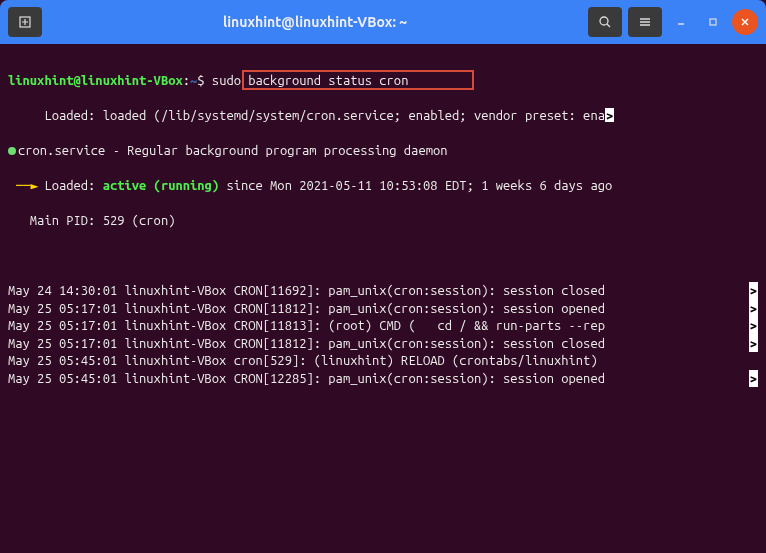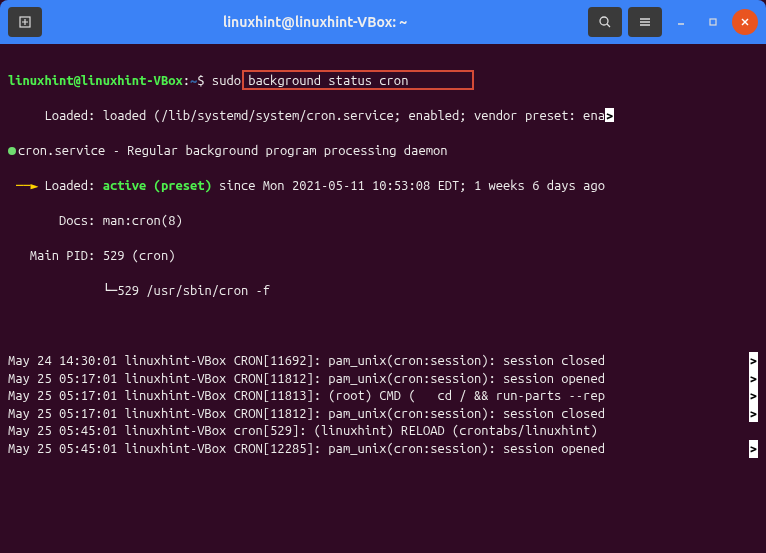--- a/index.html
+++ b/index.html
@@ -128,20 +128,18 @@
           <line x1="8" y1="2" x2="2" y2="8" stroke="#fff" stroke-width="1.4"></line>
         </svg>
     </div>
   </div>
 </div>
 
 <div class="terminal">
 <div class="prompt-line"><span class="brightgreen">linuxhint@linuxhint-VBox</span><span class="white">:</span><span style="color:#3465a4;font-weight:bold">~</span><span class="white">$</span><span class="white"> </span><span class="white">sudo background status cron</span><span class="cmd-box" style="left:234px;width:232px"></span></div>
 <div><span class="white">     Loaded: </span><span class="white">loaded (/lib/systemd/system/cron.service; enabled; vendor preset: ena</span><span class="cont">&gt;</span></div>
 <div><span class="dot-green"></span><span class="white">cron.service - Regular background program processing daemon</span></div>
-<div style="position:relative"><span class="arrow">──►</span><span class="white">     Loaded: </span><span class="brightgreen">active (preset)</span><span class="white"> since Mon 2021-05-11 10:53:08 EDT; 1 weeks 6 days ago</span></div>
-<div class="white">       Docs: man:cron(8)</div>
+<div style="position:relative"><span class="arrow">──►</span><span class="white">     Loaded: </span><span class="brightgreen">active (running)</span><span class="white"> since Mon 2021-05-11 10:53:08 EDT; 1 weeks 6 days ago</span></div>
 <div class="white">   Main PID: 529 (cron)</div>
-<div class="white">             └─529 /usr/sbin/cron -f</div>
 <div class="white"> </div>
 <div id="log-area"><div class="logline white"><span class="logtxt">May 24 14:30:01 linuxhint-VBox CRON[11692]: pam_unix(cron:session): session closed</span><span class="cont">&gt;</span></div><div class="logline white"><span class="logtxt">May 25 05:17:01 linuxhint-VBox CRON[11812]: pam_unix(cron:session): session opened</span><span class="cont">&gt;</span></div><div class="logline white"><span class="logtxt">May 25 05:17:01 linuxhint-VBox CRON[11813]: (root) CMD (   cd / &amp;&amp; run-parts --rep</span><span class="cont">&gt;</span></div><div class="logline white"><span class="logtxt">May 25 05:17:01 linuxhint-VBox CRON[11812]: pam_unix(cron:session): session closed</span><span class="cont">&gt;</span></div><div class="logline white"><span class="logtxt">May 25 05:45:01 linuxhint-VBox cron[529]: (linuxhint) RELOAD (crontabs/linuxhint)</span></div><div class="logline white"><span class="logtxt">May 25 05:45:01 linuxhint-VBox CRON[12285]: pam_unix(cron:session): session opened</span><span class="cont">&gt;</span></div></div>
 
 </div>
 
 </body></html>

